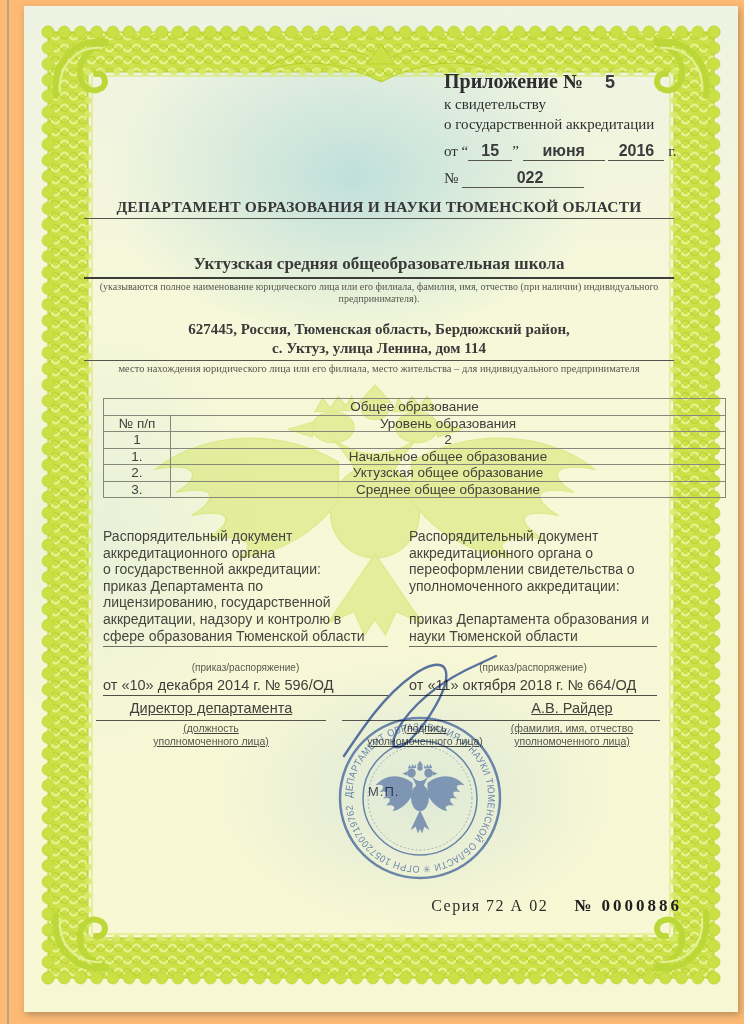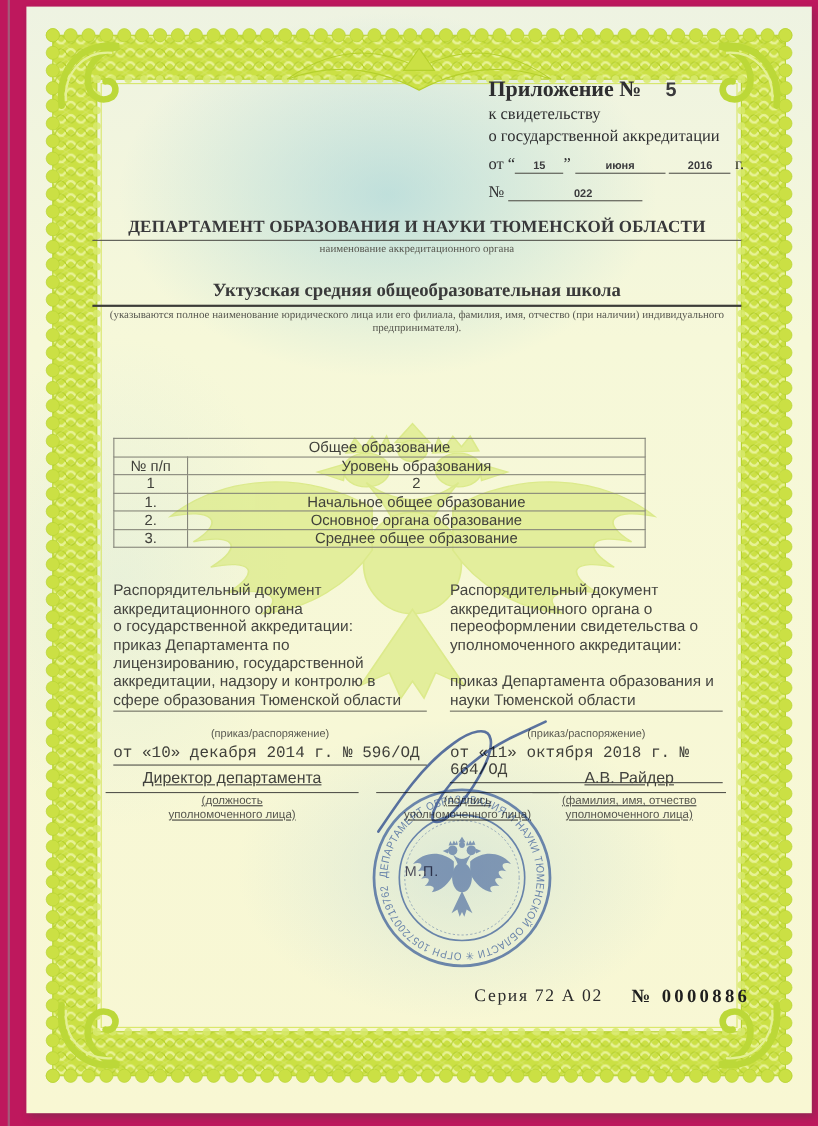--- a/index.html
+++ b/index.html
@@ -1,63 +1,63 @@
 <!DOCTYPE html>
 <html><head>
 <meta charset="utf-8">
 <style>
   html,body{margin:0;padding:0;background:#e8e8e8;}
-  .stage{position:relative;width:744px;height:1024px;background:#be185d;overflow:hidden;
+  .stage{position:relative;width:744px;height:1024px;background:#fdba74;overflow:hidden;
          font-family:"Liberation Sans",sans-serif;}
   .scan-edge{position:absolute;left:7px;top:0;width:2px;height:100%;background:#8f8f8f;opacity:.55;}
   .page{position:absolute;left:24px;top:6px;width:714px;height:1006px;
         background:
           radial-gradient(ellipse 340px 230px at 46% 17%, rgba(150,205,218,.55), rgba(150,205,218,0) 72%),
           radial-gradient(ellipse 280px 190px at 55% 78%, rgba(160,200,218,.30), rgba(160,200,218,0) 72%),
           radial-gradient(ellipse 220px 320px at 12% 52%, rgba(185,218,224,.22), rgba(185,218,224,0) 70%),
           linear-gradient(180deg,#eef3e2 0%,#f6f8d9 30%,#f8f7d3 100%);
         box-shadow:2px 3px 7px rgba(60,60,60,.35);}
   svg{display:block;}
   .layer{position:absolute;left:0;top:0;width:714px;height:1006px;pointer-events:none;}
   .content{position:absolute;left:0;top:0;width:714px;height:1006px;z-index:2;}
 
   
   .hdr{position:absolute;left:420px;top:64px;width:244px;color:#2e2e30;}
   .hdr-appendix{font-family:"Liberation Serif",serif;font-weight:bold;font-size:20px;}
   .hdr-appendix .num{font-family:"Liberation Sans",sans-serif;font-size:18px;margin-left:22px;color:#3a3a3c;}
   .hdr-l{font-family:"Liberation Serif",serif;font-size:15px;margin-top:3px;}
   .hdr-date{margin-top:9px;font-family:"Liberation Serif",serif;font-size:15px;white-space:nowrap;}
   .blank{display:inline-block;border-bottom:1.4px solid #55554e;text-align:center;
-         font-family:"Liberation Sans",sans-serif;font-weight:bold;font-size:10px;color:#3a3a3c;}
+         font-family:"Liberation Sans",sans-serif;font-weight:bold;font-size:16px;color:#3a3a3c;}
   .b-day{width:44px;} .b-month{width:82px;} .b-year{width:56px;} .b-num{width:108px;text-align:center;padding-left:14px;}
   .hdr-num{margin-top:8px;font-family:"Liberation Serif",serif;font-size:15px;}
 
   
   .cblock{position:absolute;left:60px;right:64px;text-align:center;color:#3a3a3a;font-family:Liberation Serif, serif;}
   .rule{border-bottom:1.4px solid #55554e;margin-top:2px;}
   .rule2{border-bottom:2px solid #3c3c38;margin-top:3px;}
   .cap{font-size:10px;color:#57574f;margin-top:2px;line-height:11.5px;}
   .authority-name{font-size:15.5px;font-weight:bold;letter-spacing:.2px;color:#38383a;}
   .org-name{font-size:17px;font-weight:bold;}
   .addr{font-size:15px;font-weight:bold;line-height:19px;}
 
   
-  .tbl{position:absolute;left:79px;top:392px;width:484px;border-collapse:collapse;
+  .tbl{position:absolute;left:79px;top:392px;width:623px;border-collapse:collapse;
        font-size:13.5px;color:#41413b;}
   .tbl td{border:1px solid #87877b;text-align:center;padding:0;height:15.5px;line-height:15.5px;}
   .tbl .c1{width:66px;}
 
   
   .orders{position:absolute;left:79px;top:522px;width:554px;display:flex;justify-content:space-between;}
   .oblock{width:285px;color:#454540;}
   .oblock.r{width:248px;}
   .oline{font-size:14px;line-height:16.6px;min-height:16.6px;}
   .ocap{border-top:1.2px solid #6e6e62;text-align:center;font-size:10px;color:#57574f;
         padding-top:15px;margin-top:2px;}
-  .odate{margin-top:4px;font-size:14.5px;color:#3f3f3a;border-bottom:1.5px solid #50504a;padding-bottom:2px;font-family:Liberation Mono, monospace;}
+  .odate{margin-top:4px;font-size:14.5px;color:#3f3f3a;border-bottom:1.5px solid #50504a;padding-bottom:2px;}
 
   
   .sig{position:absolute;left:60px;top:694px;right:64px;height:70px;}
   .sig-col{position:absolute;text-align:center;color:#41413d;text-decoration:underline;}
   .sig-label{font-size:14.5px;height:19px;}
   .sig-rule{border-top:1.3px solid #55554d;margin-top:1px;}
   .sig-cap{font-size:10.5px;color:#57574f;line-height:12px;margin-top:1px;}
   .sig-pos{left:12px;width:230px;}
   .sig-sign{left:258px;width:166px;}
   .sig-name{left:400px;width:176px;}
@@ -552,50 +552,55 @@
         </div>
         <div class="hdr-num">
           <span>№</span>
           <span class="blank b-num">022</span>
         </div>
       </div>
 
       <div class="cblock" style="top:192px">
         <div class="authority-name">ДЕПАРТАМЕНТ ОБРАЗОВАНИЯ И НАУКИ ТЮМЕНСКОЙ ОБЛАСТИ</div>
         <div class="rule"></div>
-        <div class="cap">наименование аккредитационного органа</div>
       </div>
 
       <div class="cblock" style="top:248px">
         <div class="org-name">Уктузская средняя общеобразовательная школа</div>
         <div class="rule2"></div>
         <div class="cap" style="padding:0 14px">(указываются полное наименование юридического лица или его филиала, фамилия, имя, отчество (при наличии) индивидуального предпринимателя).</div>
       </div>
 
+      <div class="cblock" style="top:314px">
+        <div class="addr">627445, Россия, Тюменская область, Бердюжский район,</div>
+        <div class="addr">с. Уктуз, улица Ленина, дом 114</div>
+        <div class="rule"></div>
+        <div class="cap" style="font-size:10.5px">место нахождения юридического лица или его филиала, место жительства – для индивидуального предпринимателя</div>
+      </div>
 
       <table class="tbl">
         <tbody>
             <tr>
           <td colspan="2">Общее образование</td>
         </tr>
         <tr>
           <td class="c1">№ п/п</td>
           <td>Уровень образования</td>
         </tr>
         <tr>
           <td class="c1">1</td>
           <td>2</td>
         </tr>
         <tr>
           <td class="c1">1.</td>
           <td>Начальное общее образование</td>
         </tr>
         <tr>
           <td class="c1">2.</td>
-          <td>Основное органа образование</td>
+          <td>Уктузская общее образование</td>
         </tr>
         <tr>
           <td class="c1">3.</td>
           <td>Среднее общее образование</td>
         </tr>
       </tbody>
         </table>
 
       <div class="orders">
         <div class="oblock">

